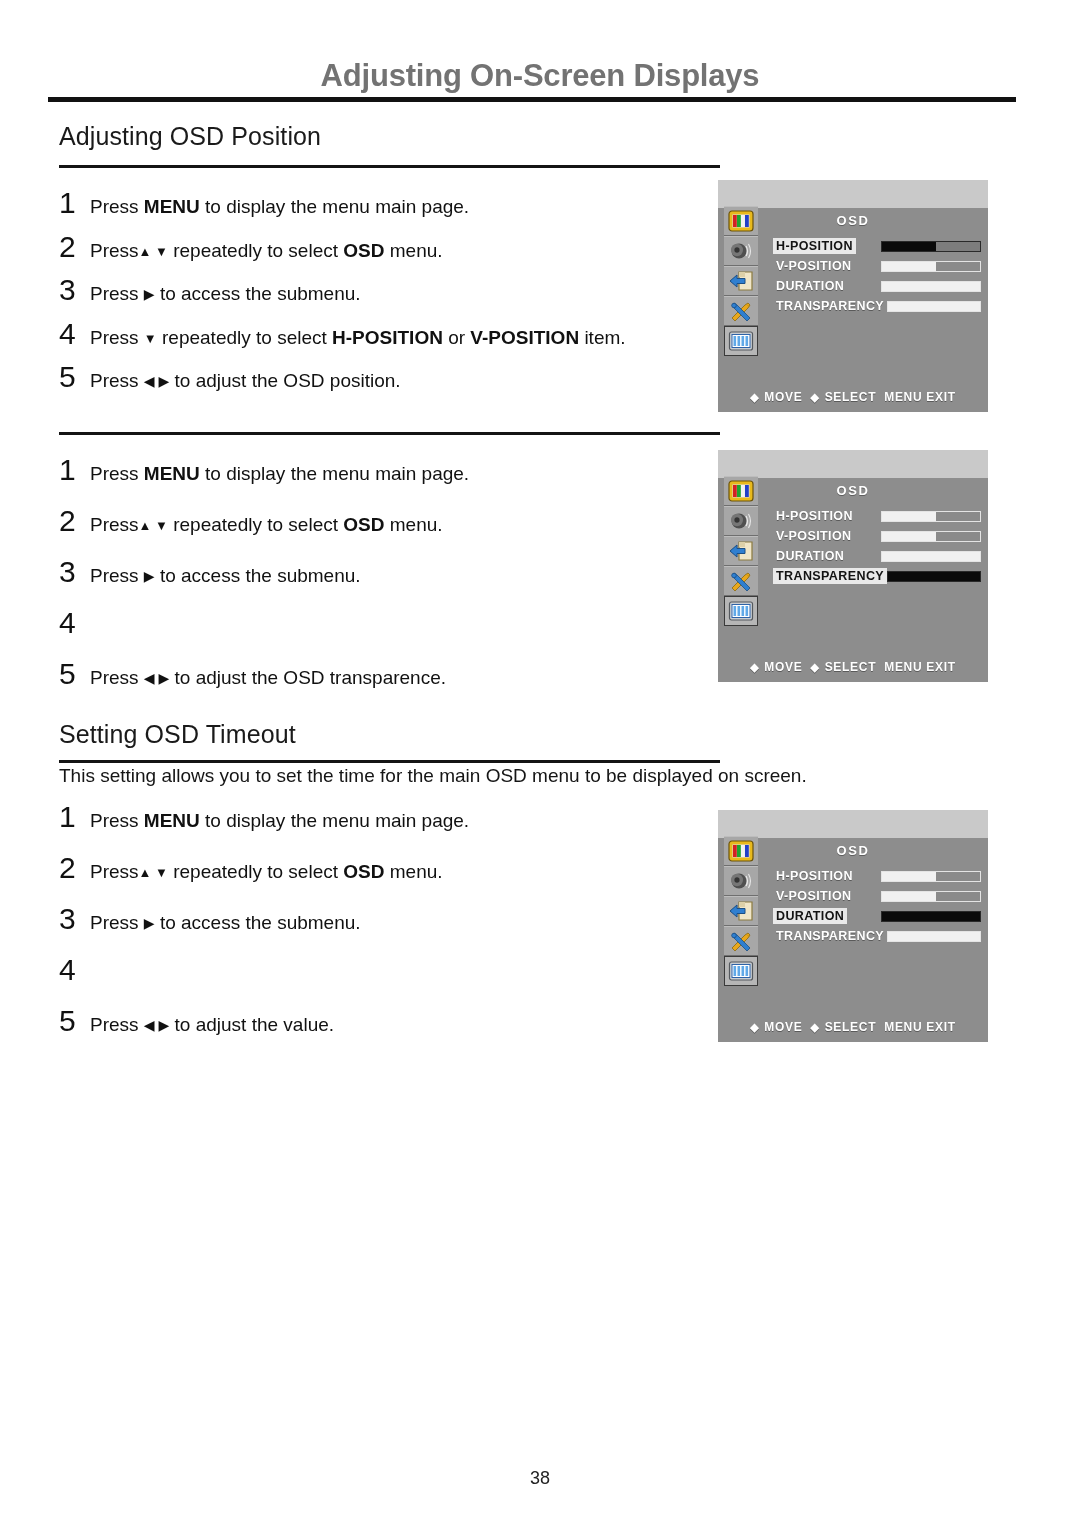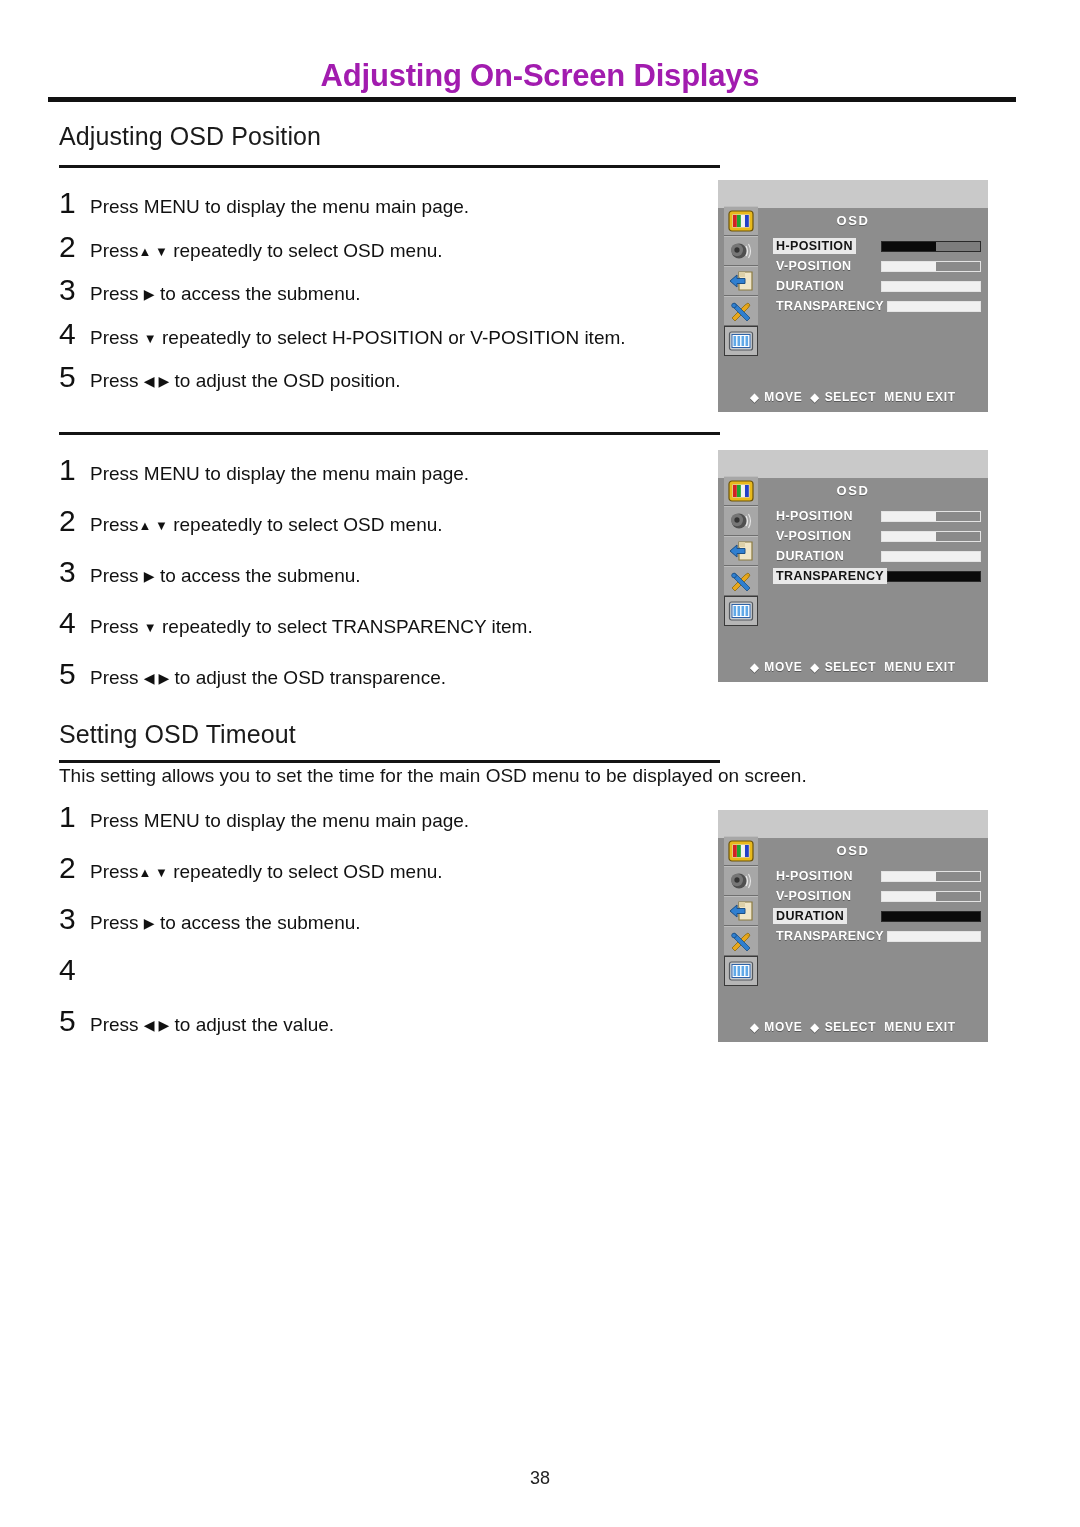--- a/index.html
+++ b/index.html
@@ -20,21 +20,21 @@
 
   
   .page-title {
     position: absolute;
     left: 0; top: 58px;
     width: 1080px;
     text-align: center;
     font-size: 31px;
     font-weight: bold;
     letter-spacing: -0.2px;
-    color: #a21caf;
+    color: #737373;
   }
   .title-rule {
     position: absolute;
     left: 48px; top: 97px;
     width: 968px;
     height: 5px;
     background: #111;
   }
 
   
@@ -75,21 +75,21 @@
     color: #111;
     width: 31px;
     flex: none;
     font-weight: normal;
   }
   .step-text {
     font-size: 19px;
     color: #111;
     line-height: 1.1;
   }
-  .step-text b { font-weight: normal; }
+  .step-text b { font-weight: bold; }
   .glyph {
     font-size: 13px;
     line-height: 1;
     position: relative;
     top: -1px;
   }
   .glyph.lr { font-size: 14px; }
 
   
   .osd {
@@ -344,21 +344,20 @@
   <div class="step" style="top:504px;">
     <span class="step-num">2</span>
     <span class="step-text"><span>Press</span><span class="glyph">▲ ▼</span><span> repeatedly to select </span><b>OSD</b><span> menu.</span></span>
   </div>
   <div class="step" style="top:555px;">
     <span class="step-num">3</span>
     <span class="step-text"><span>Press </span><span class="glyph lr">▶</span><span> to access the submenu.</span></span>
   </div>
   <div class="step" style="top:606px;">
     <span class="step-num">4</span>
-    <span class="step-text"><span>Press </span><span class="glyph">▼</span><span> repeatedly to select </span><b>TRANSPARENCY</b><span> item.</span></span>
   </div>
   <div class="step" style="top:657px;">
     <span class="step-num">5</span>
     <span class="step-text"><span>Press </span><span class="glyph lr">◀ ▶</span><span> to adjust the OSD transparence.</span></span>
   </div>
 
   <div class="osd" style="left:718px; top:450px;">
     <div class="osd-topstrip"></div>
     <div class="osd-title">OSD</div>
     <div class="osd-rail">

